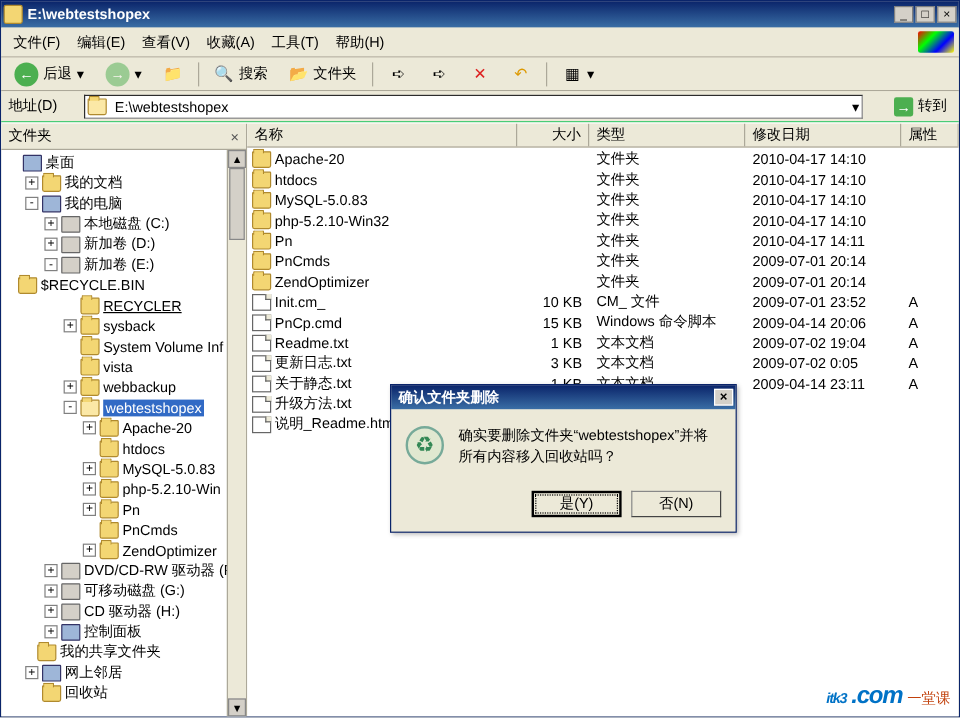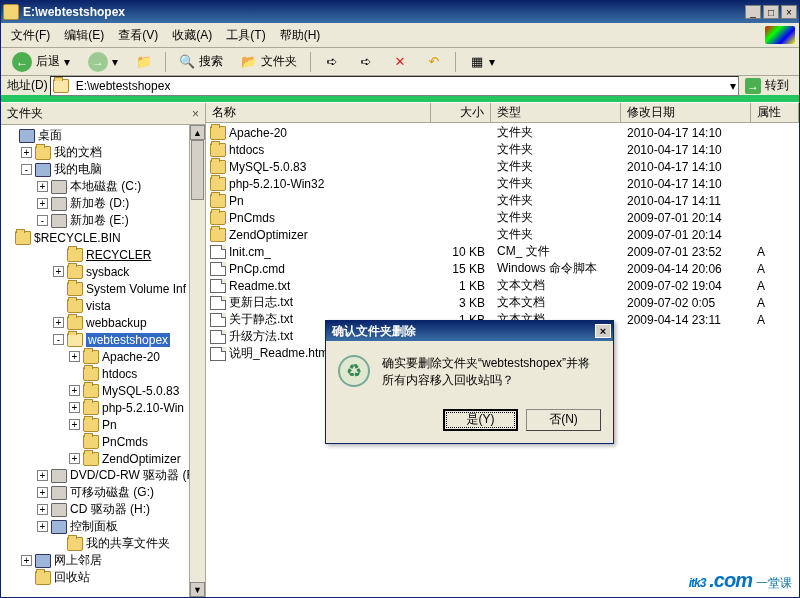--- a/index.html
+++ b/index.html
@@ -13,21 +13,21 @@
 .menubar { background: #ECE9D8; height: 22px; display: flex; align-items: center; padding: 12px 4px; border-bottom: 1px solid #ACA899; justify-content: space-between; }
 .menuitems { display: flex; gap: 2px; }
 .menuitem { padding: 2px 6px; cursor: default; }
 .winlogo { width: 30px; height: 18px; background: linear-gradient(135deg, #f00, #0f0, #00f, #ff0); border-radius: 2px; }
 .toolbar { background: #ECE9D8; height: 28px; display: flex; align-items: center; padding: 0 4px; border-bottom: 1px solid #ACA899; gap: 4px; }
 .tbtn { display: flex; align-items: center; padding: 2px 6px; gap: 4px; border: 1px solid transparent; cursor: default; }
 .navico { width: 20px; height: 20px; border-radius: 50%; background: #4CAF50; display: flex; align-items: center; justify-content: center; color: #fff; font-size: 12px; }
 .navico.fwd { background: #4CAF50; opacity: .5; }
 .sep { width: 1px; height: 20px; background: #ACA899; margin: 0 2px; }
 .smico { width: 16px; height: 16px; display: flex; align-items: center; justify-content: center; font-size: 13px; }
-.addressbar { background: #ECE9D8; height: 26px; display: flex; align-items: center; padding: 2px 4px; border-bottom: 7px solid #22c55e; gap: 0; }
+.addressbar { background: #ECE9D8; height: 26px; display: flex; align-items: center; padding: 2px 4px; border-bottom: 1px solid #22c55e; gap: 20px; }
 .addrlabel { padding: 0 2px; }
 .addrinput { flex: 1; display: flex; align-items: center; background: #fff; border: 1px inset #808080; height: 20px; padding: 0 2px; gap: 4px; }
 .gobtn { display: flex; align-items: center; gap: 4px; padding: 2px 6px; }
 .goico { width: 16px; height: 16px; background: #4CAF50; color: #fff; display: flex; align-items: center; justify-content: center; border-radius: 2px; }
 .main { flex: 1; display: flex; overflow: hidden; border-top: 1px solid #fff; }
 .sidebar { width: 205px; display: flex; flex-direction: column; border-right: 1px solid #ACA899; background: #fff; }
 .sidehdr { height: 22px; background: #ECE9D8; display: flex; align-items: center; justify-content: space-between; padding: 0 6px; border-bottom: 1px solid #ACA899; }
 .closex { font-size: 12px; color: #555; cursor: default; }
 .tree { flex: 1; overflow: auto; padding: 2px 0; position:relative; }
 .tnode { display: flex; align-items: center; height: 17px; white-space: nowrap; padding-right: 4px; }
@@ -66,21 +66,21 @@
 .dtitle { background: linear-gradient(#0A246A, #3A6EA5); height: 20px; display: flex; align-items: center; justify-content: space-between; padding: 0 2px 0 6px; color: #fff; font-weight: bold; }
 .dclose { width: 16px; height: 14px; background: #D4D0C8; border: 1px solid #fff; color: #000; display: flex; align-items: center; justify-content: center; font-size: 11px; }
 .dbody { padding: 14px 12px; display: flex; gap: 12px; align-items: flex-start; }
 .dico { width: 32px; height: 32px; border-radius: 50%; background: #e0e8d0; border: 2px solid #7a9; display: flex; align-items: center; justify-content: center; font-size: 18px; flex-shrink: 0; color: #385; }
 .dtext { line-height: 1.4; }
 .dbtns { display: flex; justify-content: flex-end; gap: 8px; padding: 6px 12px 12px; }
 .dbtn { width: 75px; height: 22px; background: #ECE9D8; display: flex; align-items: center; justify-content: center; }
 .dbtn.def { border: 2px solid #000; outline: 1px dotted #000; outline-offset: -4px; }
 .dbtn.norm { border: 1px solid #888; border-right-color: #444; border-bottom-color: #444; }
 .watermark { position: absolute; right: 8px; bottom: 6px; font-size: 28px; font-weight: bold; color: #0072C6; font-style: italic; letter-spacing: -1px; display:flex; align-items:baseline; gap:4px;}
-.wmsub { font-size: 12px; color: #0369a1; font-style: normal; font-weight:normal; letter-spacing:0; display:flex; flex-direction:column; line-height:1.1;}
+.wmsub { font-size: 12px; color: #c2410c; font-style: normal; font-weight:normal; letter-spacing:0; display:flex; flex-direction:column; line-height:1.1;}
 </style>
 </head>
 <body>
 
 <div class="window">
   <div class="titlebar">
     <div class="icon"></div>
     <div class="title">E:\webtestshopex</div>
     <div class="winbtns">
       <div class="winbtn">_</div>
@@ -276,21 +276,21 @@
           <div class="tnode" style="padding-left: 36px;">
             <div class="texp">+</div>
             <div class="tico drive-ico"></div>
             <span class="tlabel">CD 驱动器 (H:)</span>
           </div>
           <div class="tnode" style="padding-left: 36px;">
             <div class="texp">+</div>
             <div class="tico comp-ico"></div>
             <span class="tlabel">控制面板</span>
           </div>
-          <div class="tnode" style="padding-left: 52px;">
+          <div class="tnode" style="padding-left: 16px;">
             <div class="texp blank"></div>
             <div class="tico folder-ico"></div>
             <span class="tlabel">我的共享文件夹</span>
           </div>
           <div class="tnode" style="padding-left: 20px;">
             <div class="texp">+</div>
             <div class="tico comp-ico"></div>
             <span class="tlabel">网上邻居</span>
           </div>
           <div class="tnode" style="padding-left: 20px;">

